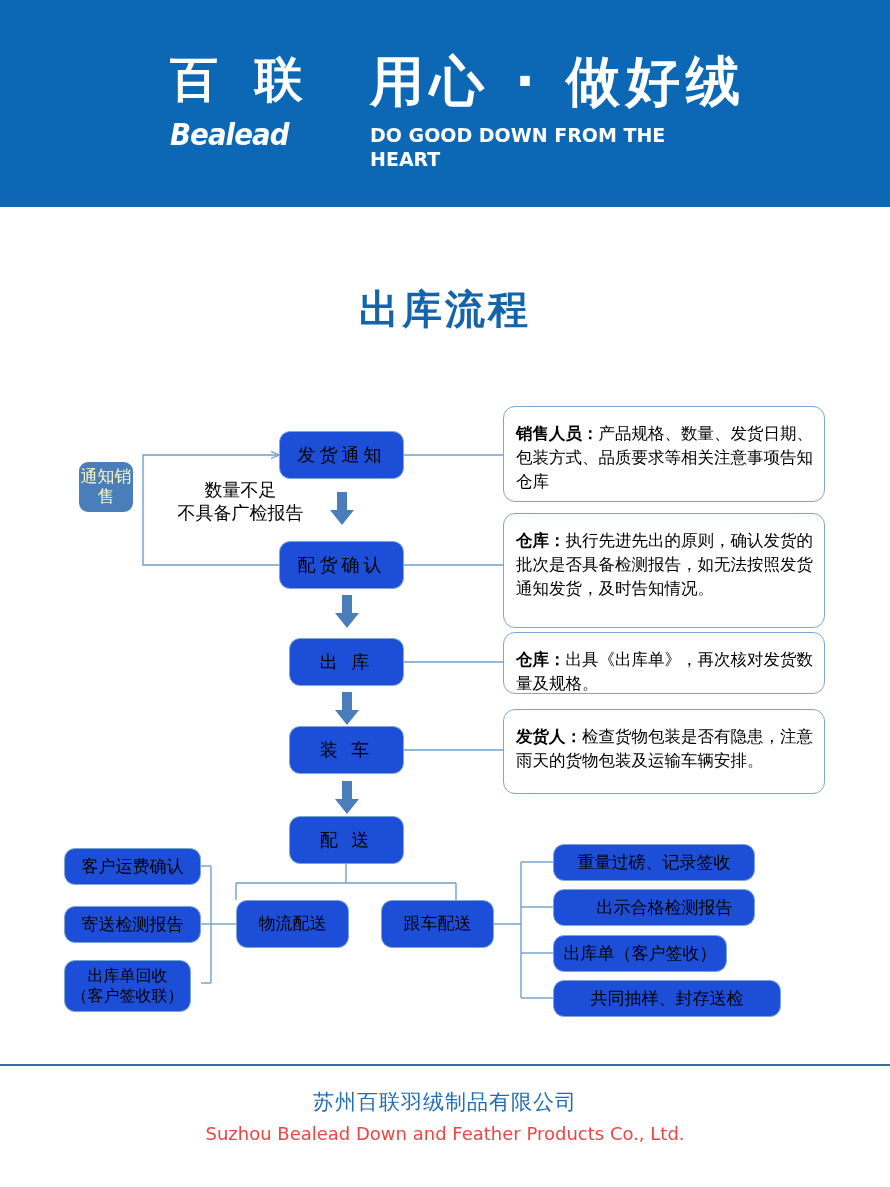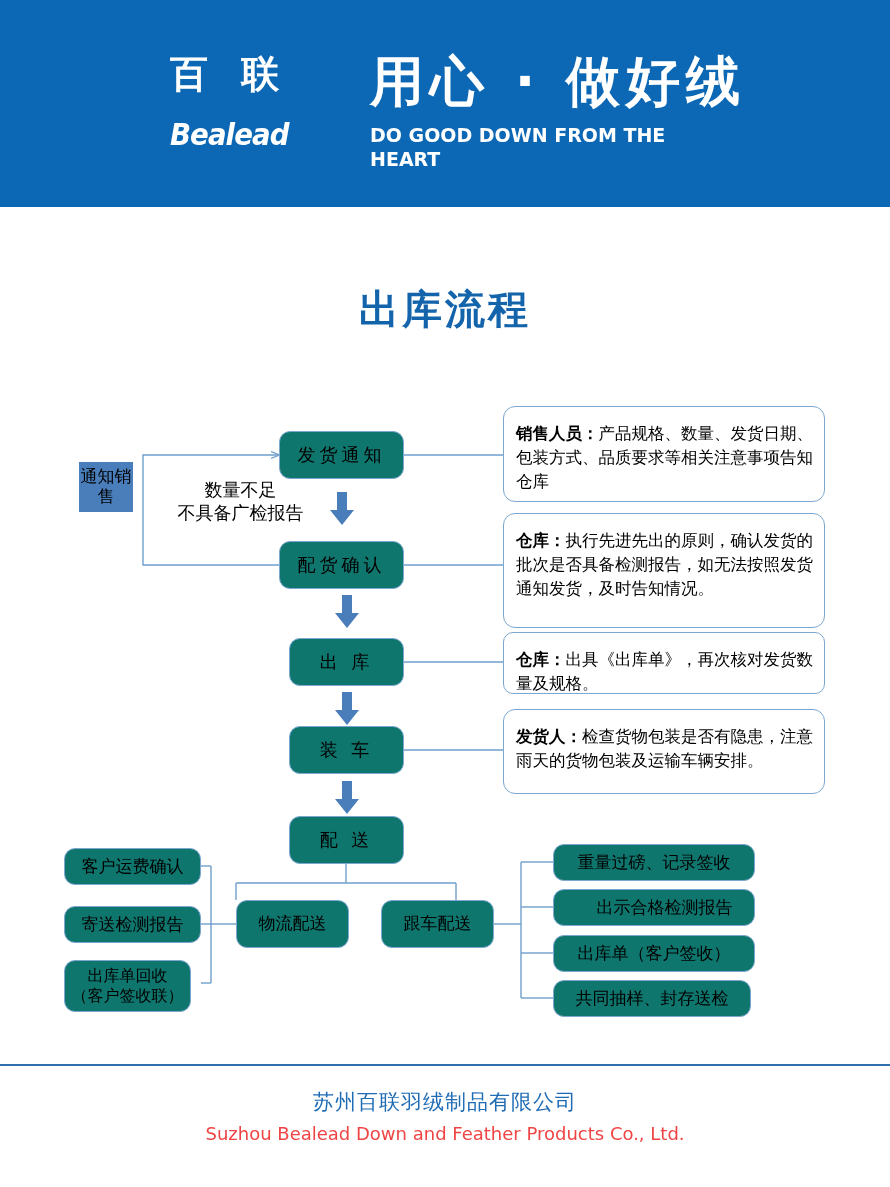--- a/index.html
+++ b/index.html
@@ -27,21 +27,21 @@
     position: absolute;
     left: 170px;
     top: 55px;
     width: 580px;
     height: 110px;
   }
   .logo-cn {
     position: absolute;
     left: 0;
     top: 0;
-    font-size: 38px;
+    font-size: 48px;
     font-weight: bold;
     color: #ffffff;
     letter-spacing: 10px;
     line-height: 1;
     font-family: "DejaVu Sans", sans-serif;
   }
   .logo-en {
     position: absolute;
     left: 0;
     top: 62px;
@@ -107,21 +107,21 @@
     height: 1187px;
     pointer-events: none;
   }
 
   
   .node {
     position: absolute;
     box-sizing: border-box;
     border: 1.3px solid #7ba7d0;
     border-radius: 11px;
-    background: #0f766e;
+    background: #1d4ed8;
     display: flex;
     align-items: center;
     justify-content: center;
     text-align: center;
     color: #000000;
     font-size: 17px;
     line-height: 1.25;
     font-family: "DejaVu Sans", sans-serif;
   }
   .node.main {
@@ -129,22 +129,22 @@
     letter-spacing: 4px;
   }
   .node.sub {
     font-size: 17px;
   }
 
   .start-node {
     position: absolute;
     box-sizing: border-box;
     background: #4a7ebb;
-    border-radius: 0;
-    color: #000000;
+    border-radius: 9px;
+    color: #fef9c3;
     font-size: 17px;
     line-height: 1.15;
     display: flex;
     align-items: center;
     justify-content: center;
     text-align: center;
     font-family: "DejaVu Sans", sans-serif;
   }
 
   .note {
@@ -301,21 +301,21 @@
   </svg>
 
   <div class="note" style="left:503px; top:406px; width:322px; height:96px;">
     <b>销售人员：</b><span>产品规格、数量、发货日期、包装方式、品质要求等相关注意事项告知仓库</span>
   </div>
 
   <div class="note" style="left:503px; top:513px; width:322px; height:115px;">
     <b>仓库：</b><span>执行先进先出的原则，确认发货的批次是否具备检测报告，如无法按照发货通知发货，及时告知情况。</span>
   </div>
 
-  <div class="note" style="left:503px; top:632px; width:322px; height:62px;border-radius:10px;">
+  <div class="note" style="left:503px; top:632px; width:322px; height:62px;">
     <b>仓库：</b><span>出具《出库单》，再次核对发货数量及规格。</span>
   </div>
 
   <div class="note" style="left:503px; top:709px; width:322px; height:85px;">
     <b>发货人：</b><span>检查货物包装是否有隐患，注意雨天的货物包装及运输车辆安排。</span>
   </div>
 
   <div class="node sub" style="left:236px; top:900px; width:113px; height:48px;">
     <span>物流配送</span>
   </div>
@@ -338,25 +338,25 @@
   </div>
 
   <div class="node sub" style="left:553px; top:844px; width:202px; height:37px;">
     <span>重量过磅、记录签收</span>
   </div>
 
   <div class="node sub" style="left:553px; top:889px; width:202px; height:37px;padding-left:21px;">
     <span>出示合格检测报告</span>
   </div>
 
-  <div class="node sub" style="left:553px; top:935px; width:202px; height:37px;font-family:Liberation Serif, serif;">
+  <div class="node sub" style="left:553px; top:935px; width:174px; height:37px;font-family:Liberation Serif, serif;">
     <span>出库单（客户签收）</span>
   </div>
 
-  <div class="node sub" style="left:553px; top:980px; width:198px; height:37px;">
+  <div class="node sub" style="left:553px; top:980px; width:228px; height:37px;">
     <span>共同抽样、封存送检</span>
   </div>
 
 </div>
 
 <div class="footer-rule"></div>
 <div class="footer">
   <div class="footer-cn">苏州百联羽绒制品有限公司</div>
   <div class="footer-en">Suzhou Bealead Down and Feather Products Co., Ltd.</div>
 </div>

